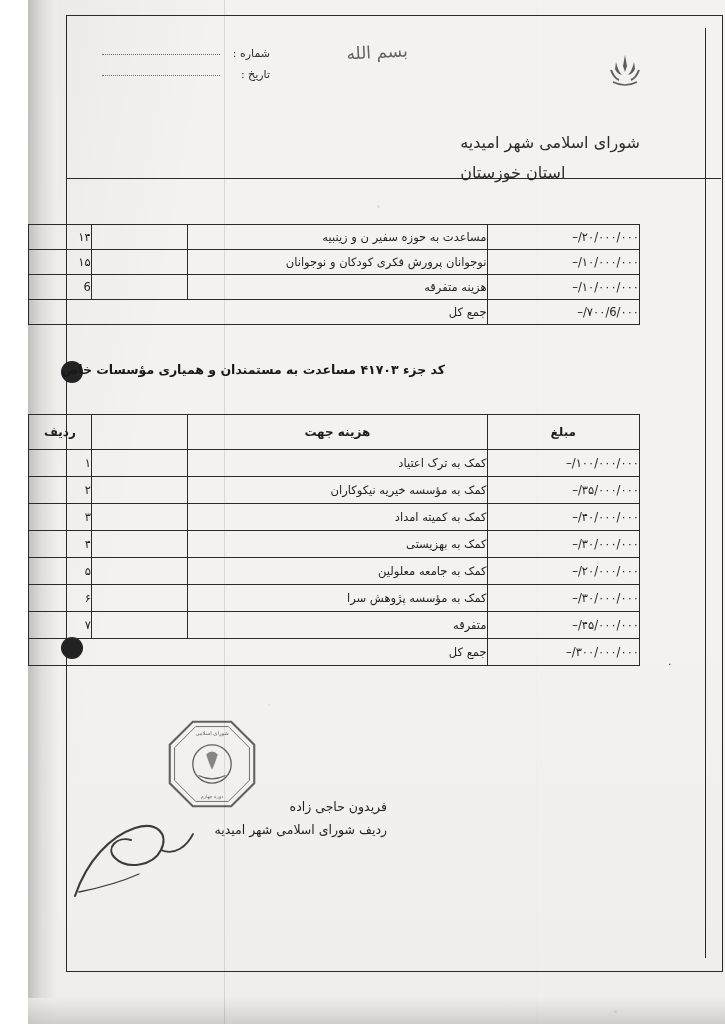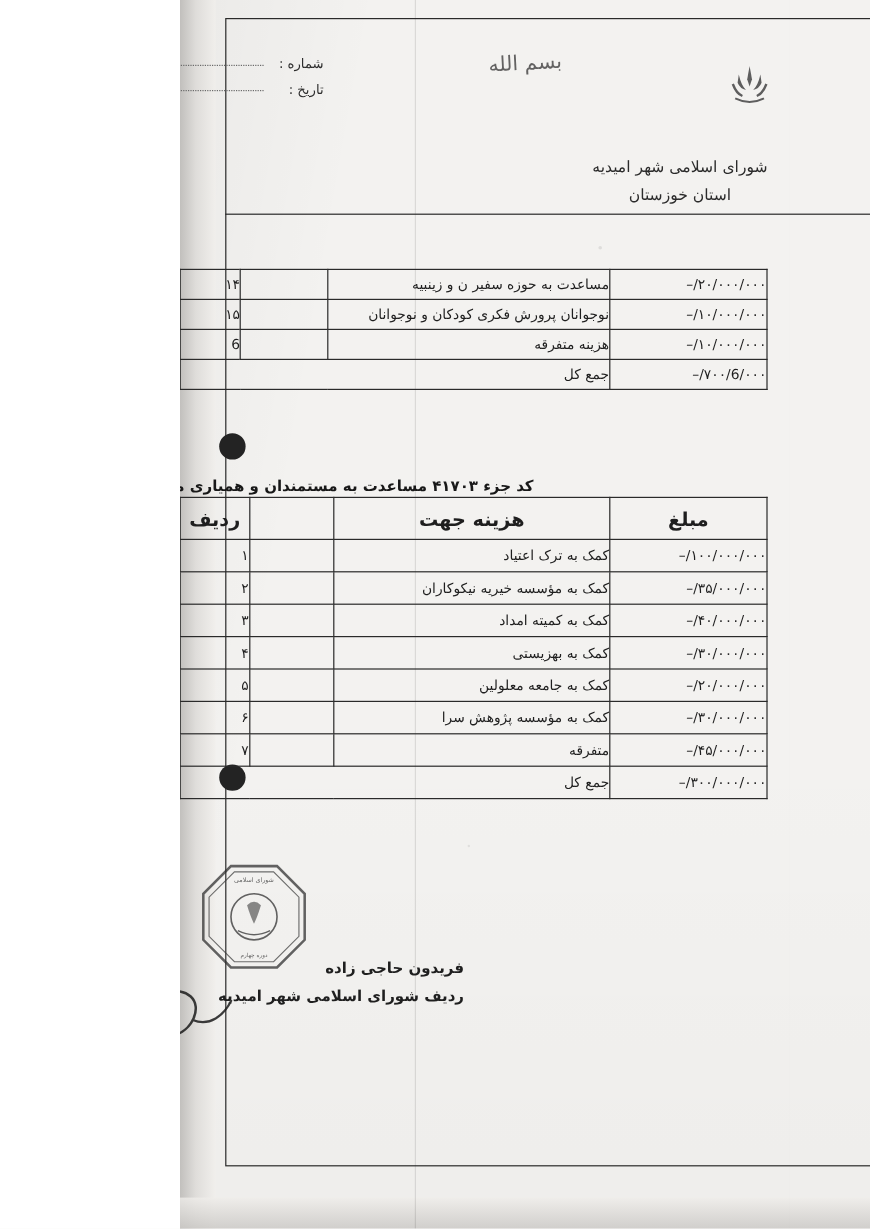--- a/index.html
+++ b/index.html
@@ -8,21 +8,21 @@
   }
   body {
     width: 725px;
     height: 1024px;
     background: #ffffff;
     font-family: "DejaVu Sans", sans-serif;
     overflow: hidden;
   }
   .page {
     position: relative;
-    width: 575px;
+    width: 697px;
     height: 1024px;
     background: #f3f2f0;
     background-image:
       linear-gradient(100deg, rgba(0,0,0,0.035) 0%, rgba(0,0,0,0.0) 22%),
       linear-gradient(0deg, rgba(0,0,0,0.02) 0%, rgba(255,255,255,0.0) 40%);
     overflow: hidden;
   }
   
   .paper-shade-left {
     position: absolute;
@@ -114,60 +114,59 @@
     top: 52px;
     right: 83px;
     width: 34px; height: 38px;
     color: #3a3a3a;
     opacity: .8;
   }
   .org-name {
     position: absolute;
     top: 128px;
     right: 85px;
-    text-align: center;
-    font-size: 13px;
+    text-align: left;
+    font-size: 16px;
     color: #2b2b2b;
     line-height: 1.85;
     letter-spacing: .3px;
   }
 
   
   .tbl {
     position: absolute;
     border-collapse: collapse;
     font-size: 11.5px;
     color: #1e1e1e;
     background: transparent;
   }
   .tbl td, .tbl th {
     border: 1px solid #2a2a2a;
     padding: 0;
     height: 22px;
     font-weight: normal;
     vertical-align: middle;
   }
-  .tbl th { font-weight: bold; font-size: 16px; }
+  .tbl th { font-weight: bold; font-size: 12px; }
   .c-amount { width: 152px; }
   .c-desc   { width: 300px; }
   .c-pad    { width: 96px; }
   .c-no     { width: 62px; }
 
   #table-one { top: 224px; right: 85px; }
   #table-one td { height: 24px; }
 
   .section-title {
     position: absolute;
     top: 362px;
     right: 280px;
     font-size: 12.5px;
     font-weight: bold;
     color: #181818;
     white-space: nowrap;
-    margin-top: 35px;
   }
 
   #table-two { top: 414px; right: 85px; }
   #table-two td, #table-two th { height: 26px; }
   .hdr-cell { height: 34px !important; }
 
   
   .stamp {
     position: absolute;
     top: 716px;
@@ -178,21 +177,21 @@
   }
   .stamp svg { width: 96px; height: 96px; }
   .sig-block {
     position: absolute;
     top: 795px;
     right: 338px;
     text-align: right;
     font-size: 12.5px;
     color: #1f1f1f;
     line-height: 1.85;
-    font-weight: bold;
+    font-weight: normal;
   }
   .sig-scribble {
     position: absolute;
     top: 800px;
     right: 520px;
     width: 140px;
     height: 110px;
     opacity: .85;
   }
   .noise-speck {

